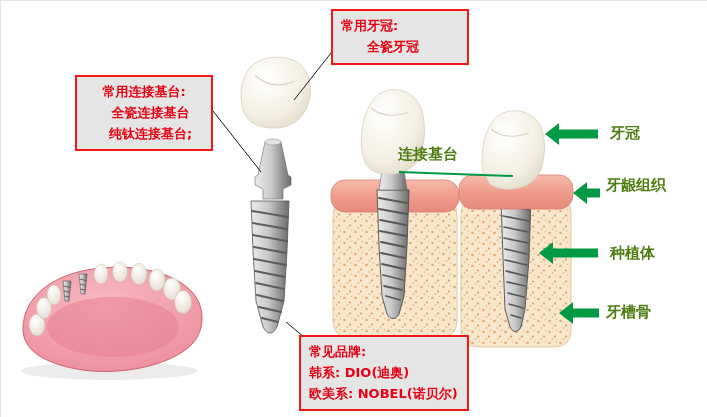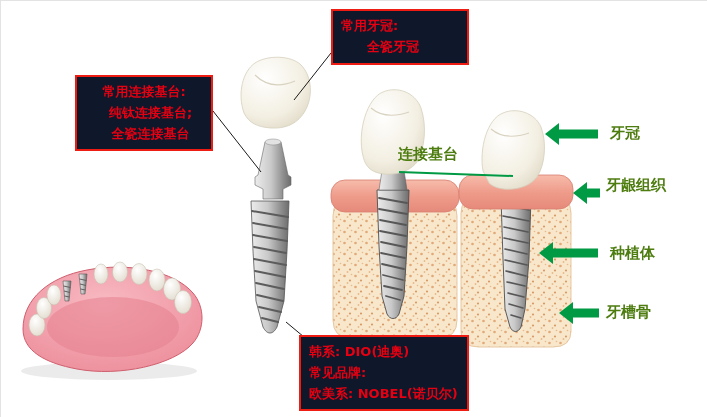--- a/index.html
+++ b/index.html
@@ -3,21 +3,21 @@
 <meta charset="utf-8">
 <style>
   html,body{margin:0;padding:0;background:#fff;}
   .canvas{
     position:relative;width:707px;height:417px;background:#ffffff;
     border:1px solid #e3e3e3;overflow:hidden;
     font-family:"DejaVu Sans",sans-serif;
   }
   .canvas svg.art{position:absolute;left:0;top:0;}
   .ann-box{
-    position:absolute;background:#0f172a;border:2px solid #ee1c12;
+    position:absolute;background:#e5e5e5;border:2px solid #ee1c12;
     color:#e60012;font-size:13px;font-weight:600;line-height:1.6;
     padding:5px 8px;box-sizing:border-box;white-space:nowrap;
   }
   .box-crown{left:330px;top:8px;min-width:138px;}
   .box-abutment{left:74px;top:74px;min-width:138px;text-align:center;}
   .box-brand{left:298px;top:334px;min-width:170px;}
   .ind-lg{padding-left:26px;}
   .ind-sm{padding-left:13px;}
   .plabel{
     position:absolute;color:#4d7c0f;font-size:15px;font-weight:700;
@@ -146,27 +146,27 @@
     </g>
   </svg>
 
   <div class="ann-box box-crown">
     <div>常用牙冠:</div>
     <div class="ind-lg">全瓷牙冠</div>
   </div>
 
   <div class="ann-box box-abutment">
     <div>常用连接基台:</div>
+    <div class="ind-sm">全瓷连接基台</div>
     <div class="ind-sm">纯钛连接基台;</div>
-    <div class="ind-sm">全瓷连接基台</div>
   </div>
 
   <div class="ann-box box-brand">
+    <div>常见品牌:</div>
     <div>韩系: DIO(迪奥)</div>
-    <div>常见品牌:</div>
     <div>欧美系: NOBEL(诺贝尔)</div>
   </div>
 
   <div class="plabel pl-abutment">连接基台</div>
   <div class="plabel pl-crown">牙冠</div>
   <div class="plabel pl-gum">牙龈组织</div>
   <div class="plabel pl-implant">种植体</div>
   <div class="plabel pl-bone">牙槽骨</div>
 
 </div>

